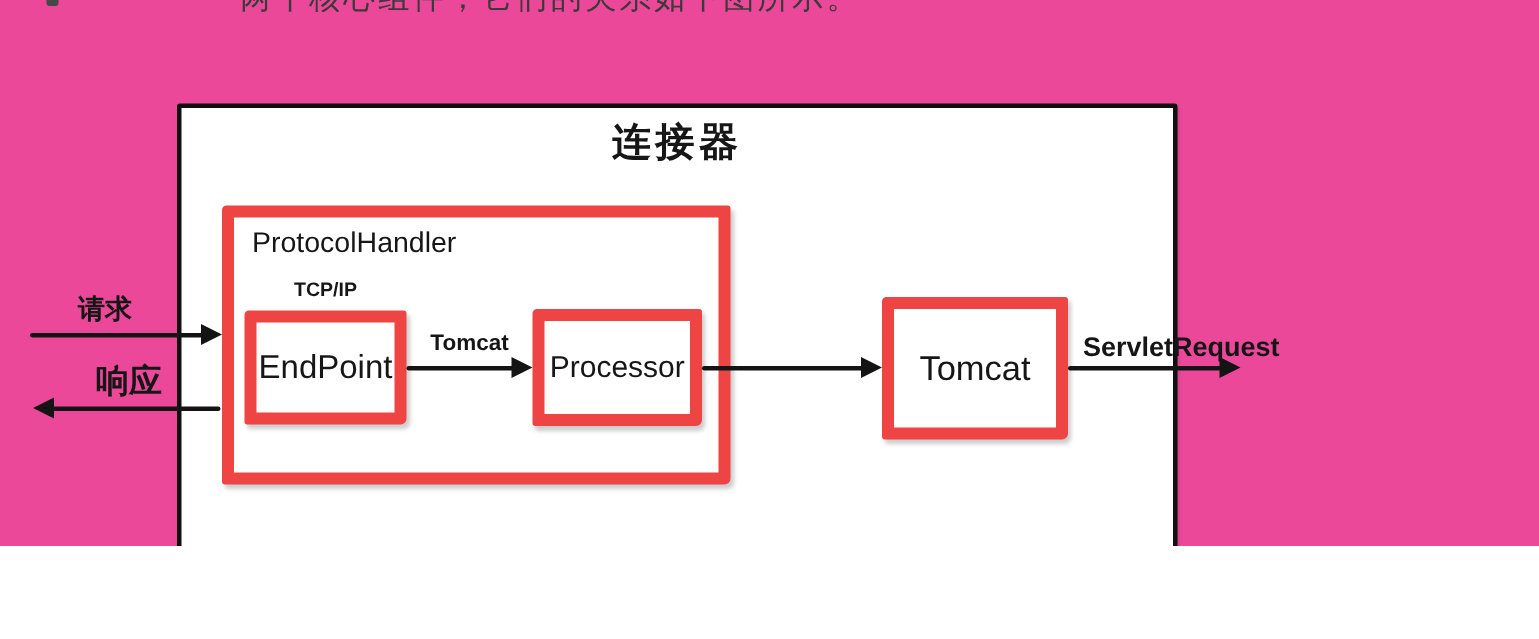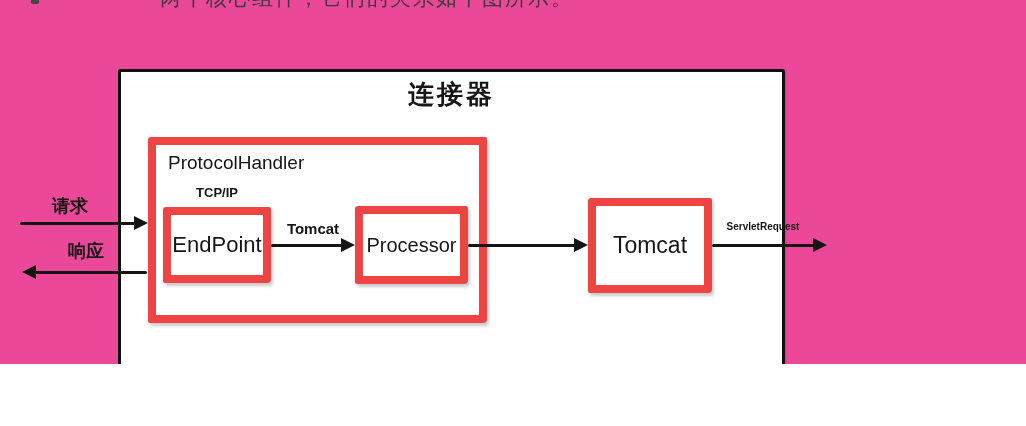--- a/index.html
+++ b/index.html
@@ -36,24 +36,24 @@
   .httpajp-label{left:355px;top:185px;width:113px;}
 
   
   .aline{position:absolute;height:3px;background:#141414;border-radius:2px;}
   .ahead{position:absolute;width:0;height:0;border-top:7px solid transparent;border-bottom:7px solid transparent;}
   .ahead.right{border-left:14px solid #141414;}
   .ahead.left{border-right:14px solid #141414;}
 
   .arrow-label{position:absolute;text-align:center;font-weight:700;}
   .request-label{left:42px;top:194px;width:56px;font-size:18px;font-weight:600;}
-  .response-label{left:58px;top:239px;width:56px;font-size:18px;font-weight:600;}
+  .response-label{left:58px;top:239px;width:56px;font-size:22px;font-weight:600;}
   .socket-label{left:271px;top:220px;width:84px;font-size:15px;}
   .tomcat-label{left:466px;top:222px;width:122px;font-size:14px;}
-  .servlet-label{left:704px;top:221px;width:118px;font-size:10px;}
+  .servlet-label{left:722px;top:221px;width:118px;font-size:18px;}
 
   
   .watermark{position:absolute;left:850px;top:379px;display:flex;align-items:center;gap:7px;}
   .watermark .wm-text{font-size:26px;font-weight:700;color:#f5f3f0;letter-spacing:2px;white-space:nowrap;}
 </style>
 </head>
 <body>
 
 <div class="canvas">
 

